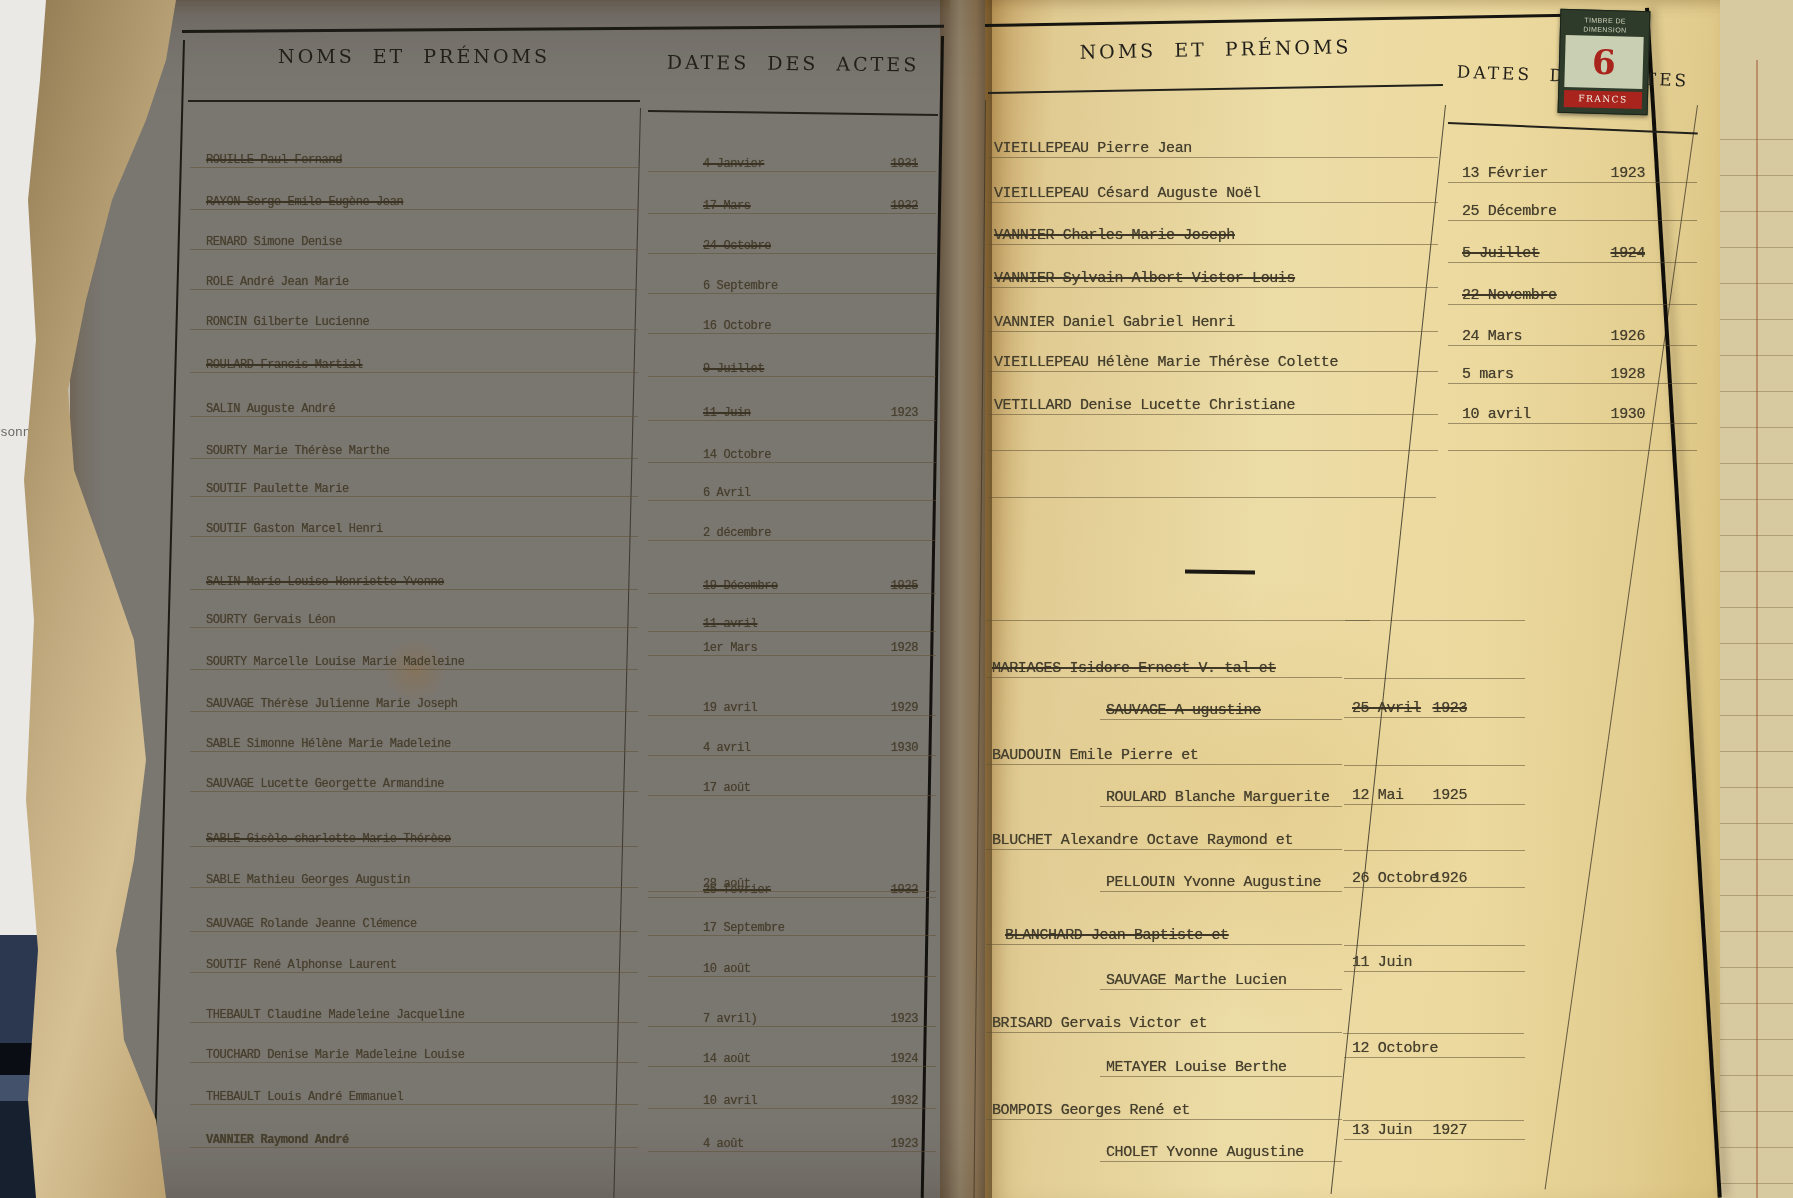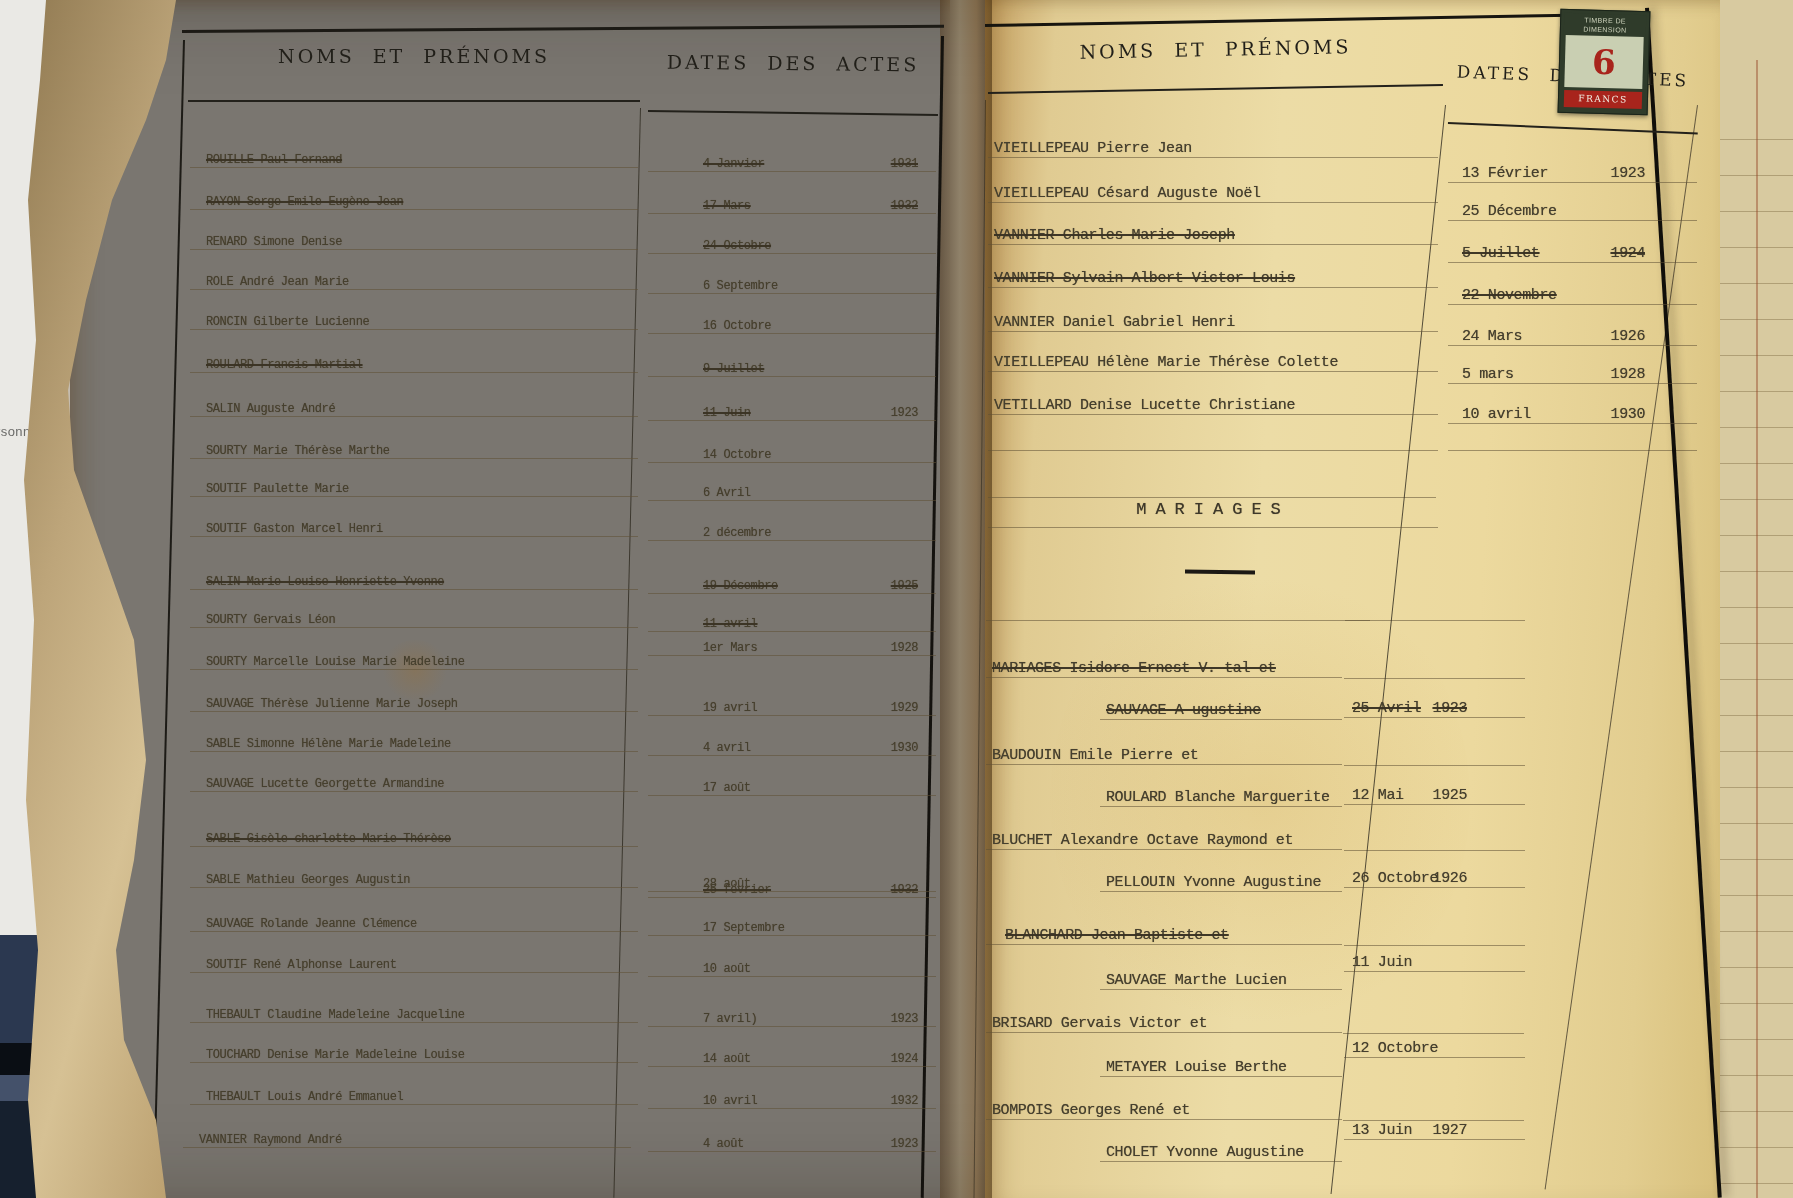--- a/index.html
+++ b/index.html
@@ -121,21 +121,20 @@
   <div class="ln" style="left:1697px;top:105px;height:1095px;border-left:1.6px solid rgba(45,40,30,.7);transform:rotate(8deg);transform-origin:top left;"></div>
   <div class="ln" style="left:1645px;top:8px;height:1192px;border-left:4px solid #100e0a;transform:rotate(-3.5deg);transform-origin:top left;box-shadow:5px 0 10px rgba(40,25,5,.4);"></div>
   <div class="ln" style="left:988px;top:92px;width:455px;border-top:2px solid #23211b;transform:rotate(-1deg);transform-origin:left top;"></div>
   <div class="ln" style="left:1448px;top:122px;width:250px;border-top:2px solid #23211b;transform:rotate(2.4deg);transform-origin:left top;"></div>
 
   <div class="hdr" style="left:188px;top:45px;width:452px;">NOMS ET PRÉNOMS</div>
   <div class="hdr" style="left:648px;top:52px;width:290px;transform:rotate(.6deg);">DATES DES ACTES</div>
   <div class="hdr" style="left:988px;top:38px;width:455px;transform:rotate(-1.2deg);">NOMS ET PRÉNOMS</div>
   <div class="hdr" style="left:1448px;top:66px;width:250px;font-size:17px;transform:rotate(2.2deg);">DATES DES ACTES</div>
 
-  <div class="mariages-title" style="left:988px;top:500px;width:450px;">MARIAGES</div>
   <div class="mariages-dash" style="left:1185px;top:570px;width:70px;height:4px;transform:rotate(1deg);"></div>
 
   <div id="rows-layer">
       <div class="row left-ink struck" style="left: 190px; top: 144px; width: 448px; padding-left: 16px; box-sizing: border-box;">ROUILLE Paul Fernand</div>
       <div class="row left-ink struck" style="left: 648px; top: 148px; width: 288px; padding-left: 55px; box-sizing: border-box;">4 Janvier<span class="yr left-ink struck" style="right: 18px;">1931</span></div>
       <div class="row left-ink struck" style="left: 190px; top: 186px; width: 448px; padding-left: 16px; box-sizing: border-box;">RAYON Serge Emile Eugène Jean</div>
       <div class="row left-ink struck" style="left: 648px; top: 190px; width: 288px; padding-left: 55px; box-sizing: border-box;">17 Mars<span class="yr left-ink struck" style="right: 18px;">1932</span></div>
       <div class="row left-ink" style="left: 190px; top: 226px; width: 448px; padding-left: 16px; box-sizing: border-box;">RENARD Simone Denise</div>
       <div class="row left-ink struck" style="left: 648px; top: 230px; width: 288px; padding-left: 55px; box-sizing: border-box;">24 Octobre</div>
       <div class="row left-ink" style="left: 190px; top: 266px; width: 448px; padding-left: 16px; box-sizing: border-box;">ROLE André Jean Marie</div>
@@ -171,21 +170,21 @@
       <div class="row left-ink" style="left: 190px; top: 908px; width: 448px; padding-left: 16px; box-sizing: border-box;">SAUVAGE Rolande Jeanne Clémence</div>
       <div class="row left-ink" style="left: 648px; top: 912px; width: 288px; padding-left: 55px; box-sizing: border-box;">17 Septembre</div>
       <div class="row left-ink" style="left: 190px; top: 949px; width: 448px; padding-left: 16px; box-sizing: border-box;">SOUTIF René Alphonse Laurent</div>
       <div class="row left-ink" style="left: 648px; top: 953px; width: 288px; padding-left: 55px; box-sizing: border-box;">10 août</div>
       <div class="row left-ink" style="left: 190px; top: 999px; width: 448px; padding-left: 16px; box-sizing: border-box;">THEBAULT Claudine Madeleine Jacqueline</div>
       <div class="row left-ink" style="left: 648px; top: 1003px; width: 288px; padding-left: 55px; box-sizing: border-box;">7 avril)<span class="yr left-ink" style="right: 18px;">1923</span></div>
       <div class="row left-ink" style="left: 190px; top: 1039px; width: 448px; padding-left: 16px; box-sizing: border-box; text-align: center;">TOUCHARD Denise Marie Madeleine Louise</div>
       <div class="row left-ink" style="left: 648px; top: 1043px; width: 288px; padding-left: 55px; box-sizing: border-box;">14 août<span class="yr left-ink" style="right: 18px;">1924</span></div>
       <div class="row left-ink" style="left: 190px; top: 1081px; width: 448px; padding-left: 16px; box-sizing: border-box;">THEBAULT Louis André Emmanuel</div>
       <div class="row left-ink" style="left: 648px; top: 1085px; width: 288px; padding-left: 55px; box-sizing: border-box;">10 avril<span class="yr left-ink" style="right: 18px;">1932</span></div>
-      <div class="row left-ink" style="left: 183px; top: 1124px; width: 448px; padding-left: 16px; box-sizing: border-box;">VANNIER Raymond André</div>
+      <div class="row left-ink" style="left: 190px; top: 1124px; width: 448px; padding-left: 16px; box-sizing: border-box; font-weight: bold;">VANNIER Raymond André</div>
       <div class="row left-ink" style="left: 648px; top: 1128px; width: 288px; padding-left: 55px; box-sizing: border-box;">4 août<span class="yr left-ink" style="right: 18px;">1923</span></div>
       <div class="row right-ink" style="left: 988px; top: 134px; width: 450px; padding-left: 6px; box-sizing: border-box;">VIEILLEPEAU Pierre Jean</div>
       <div class="row right-ink" style="left: 1448px; top: 159px; width: 249px; padding-left: 14px; box-sizing: border-box;">13 Février<span class="yr right-ink" style="right: 52px;">1923</span></div>
       <div class="row right-ink" style="left: 988px; top: 179px; width: 450px; padding-left: 6px; box-sizing: border-box;">VIEILLEPEAU Césard Auguste Noël</div>
       <div class="row right-ink" style="left: 1448px; top: 197px; width: 249px; padding-left: 14px; box-sizing: border-box;">25 Décembre</div>
       <div class="row right-ink struck" style="left: 988px; top: 221px; width: 450px; padding-left: 6px; box-sizing: border-box;">VANNIER Charles Marie Joseph</div>
       <div class="row right-ink struck" style="left: 1448px; top: 239px; width: 249px; padding-left: 14px; box-sizing: border-box;">5 Juillet<span class="yr right-ink struck" style="right: 52px;">1924</span></div>
       <div class="row right-ink struck" style="left: 988px; top: 264px; width: 450px; padding-left: 6px; box-sizing: border-box;">VANNIER Sylvain Albert Victor Louis</div>
       <div class="row right-ink struck" style="left: 1448px; top: 281px; width: 249px; padding-left: 14px; box-sizing: border-box;">22 Novembre</div>
       <div class="row right-ink" style="left: 988px; top: 308px; width: 450px; padding-left: 6px; box-sizing: border-box;">VANNIER Daniel Gabriel Henri</div>

